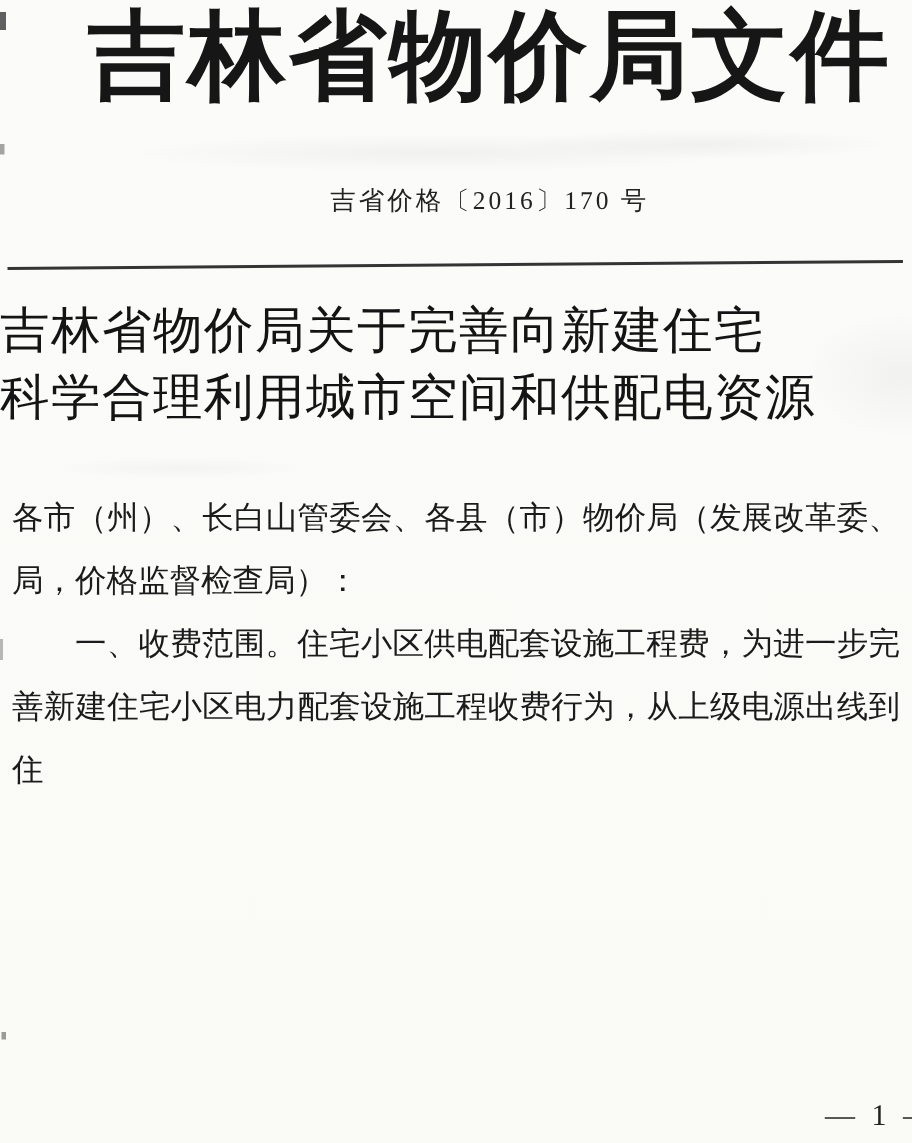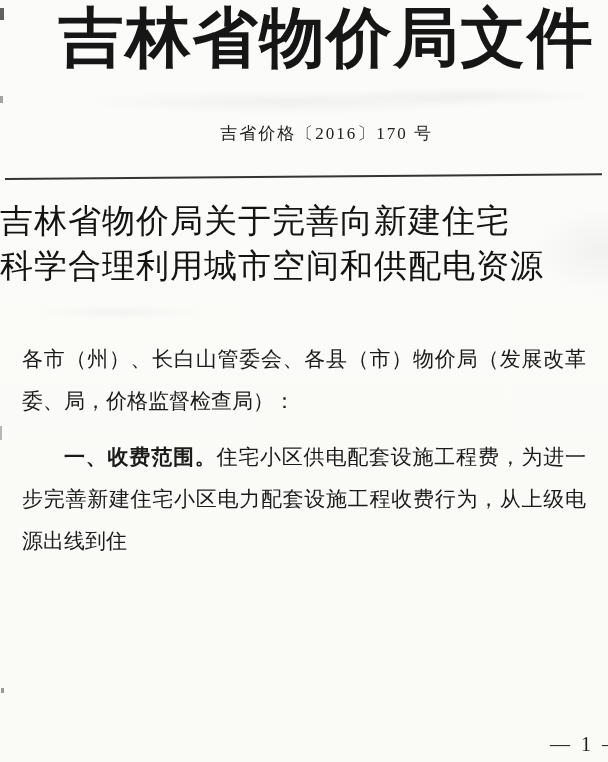--- a/index.html
+++ b/index.html
@@ -90,28 +90,28 @@
     position: absolute;
     top: 324px;
     left: 8px;
     width: 592px;
     font-size: 21px;
     line-height: 42px;
     text-align: justify;
     color: #1b1b1b;
   }
   .body-text p {
-    margin: 14px;
+    margin: 0;
     padding: 0;
   }
   .body-text p.indent {
     text-indent: 42px;
   }
   .bold-lead {
-    font-weight: bold;
+    font-weight: normal;
   }
 
   .page-number {
     position: absolute;
     top: 733px;
     right: 28px;
     font-size: 20px;
     letter-spacing: 3px;
     color: #222;
   }

